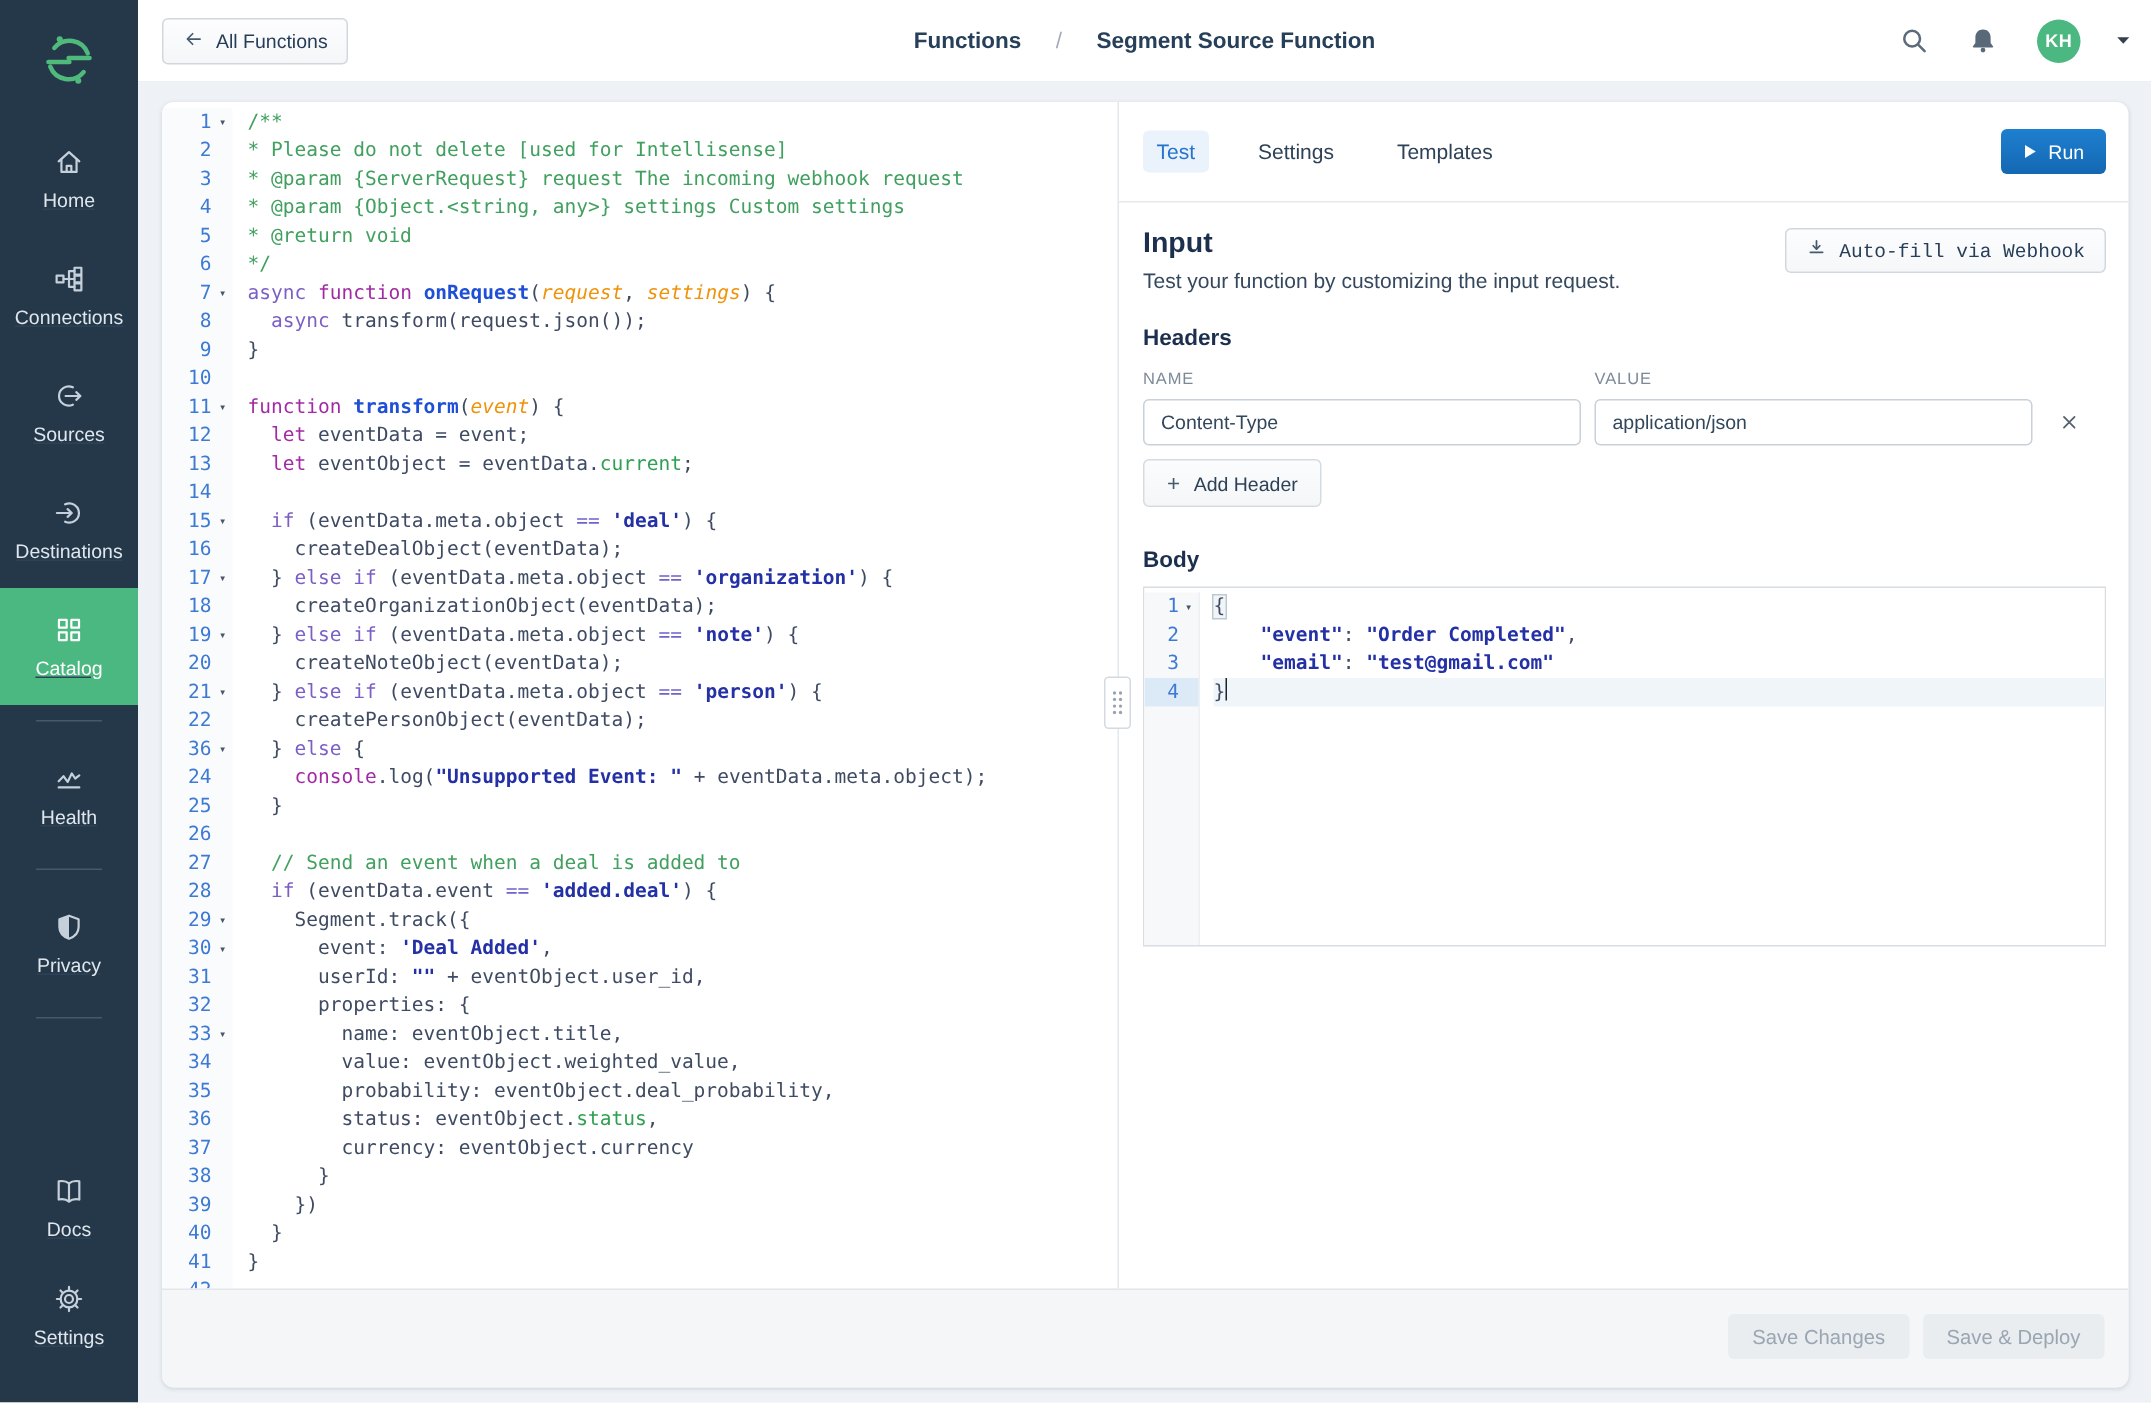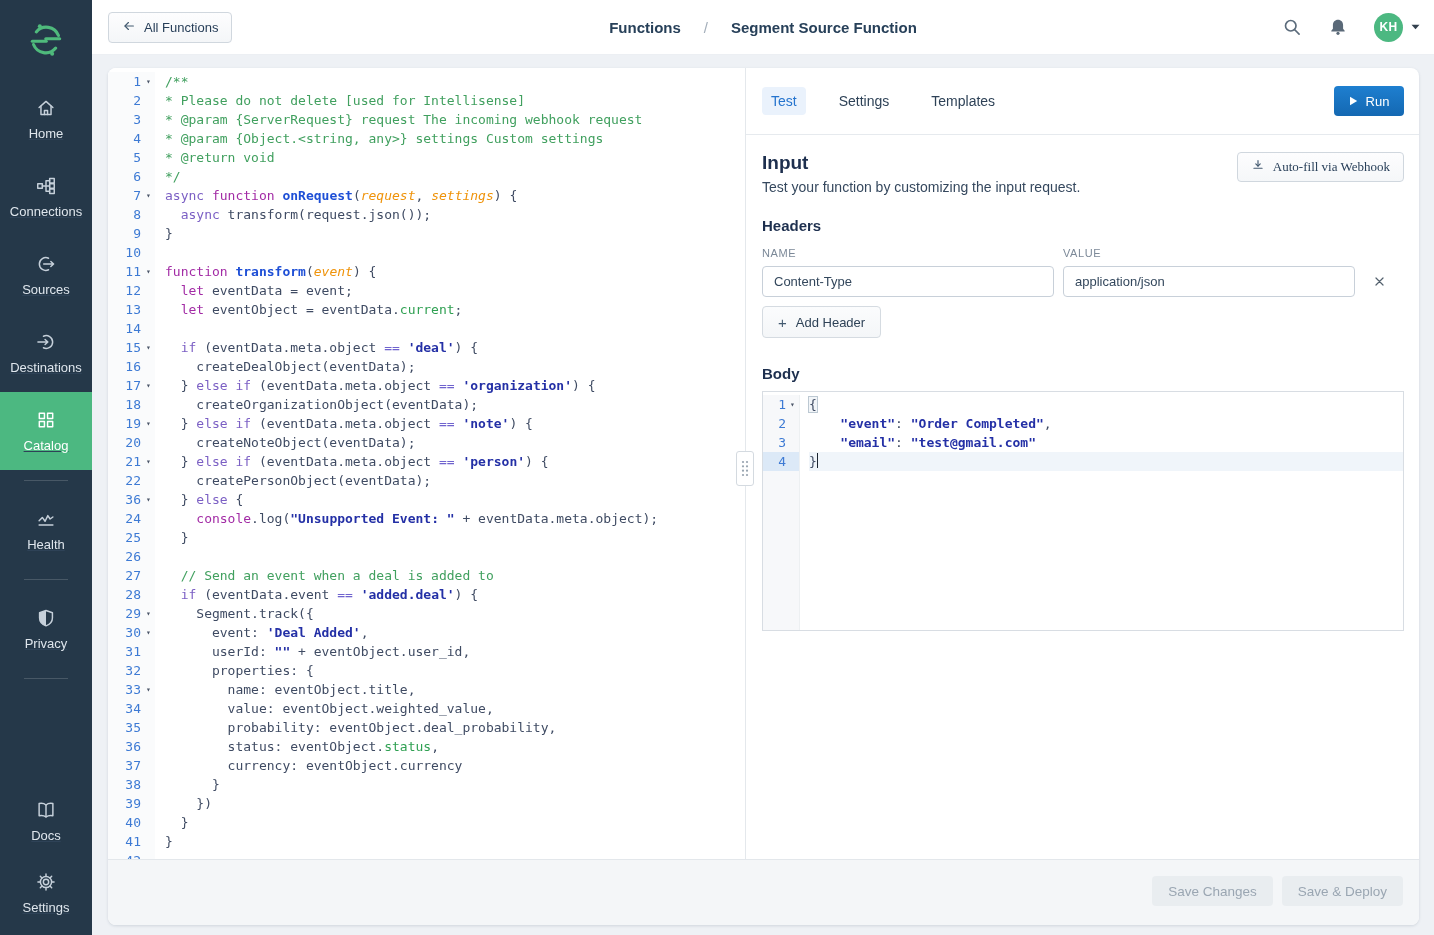--- a/index.html
+++ b/index.html
@@ -11,36 +11,36 @@
   
   .sidebar { width:92px; height:935px; background:#253849; display:flex; flex-direction:column; flex-shrink:0;text-decoration:underline; }
   .logo-wrap { height:80px; display:flex; align-items:center; justify-content:center; }
   .logo-wrap svg { width:38px; height:38px; }
   .side-item { height:78px; display:flex; flex-direction:column; align-items:center; justify-content:center; gap:7px; cursor:pointer; color:#DFE6ED; font-size:13px; }
   .side-item .side-icon { width:22px; height:22px; color:#C6D0DA; display:block; }
   .side-item .side-icon svg { width:22px; height:22px; display:block; }
   .side-item.active { background:#4CB881; color:#FFFFFF; }
   .side-item.active .side-icon { color:#FFFFFF; }
   .side-divider { width:44px; height:1px; background:rgba(255,255,255,0.16); margin:10px auto; }
-  .side-bottom { margin-top:auto; padding-bottom:6px; }
+  .side-bottom { margin-top:auto; padding-bottom:22px; }
   .side-bottom .side-item { height:72px; }
 
   
   .main { flex:1; display:flex; flex-direction:column; min-width:0; }
 
   
   .topbar { height:55px; background:#FFFFFF; display:flex; align-items:center; padding:0 14px 0 16px; position:relative; border-bottom:1px solid #ECEFF3; flex-shrink:0; }
   .back-btn { display:flex; align-items:center; gap:8px; height:31px; padding:0 13px; background:linear-gradient(#FDFDFE,#F4F6F8); border:1px solid #D0D7DE; border-radius:4px; font-size:13px; color:#273E58; font-family:inherit; cursor:pointer; }
   .back-btn svg { width:14px; height:14px; color:#435A70; }
   .breadcrumb { position:absolute; left:50%; transform:translateX(-50%); font-size:15px; font-weight:700; color:#274059; display:flex; align-items:center; gap:23px; }
   .breadcrumb .sep { color:#A3AEBA; font-weight:400; }
   .top-right { margin-left:auto; display:flex; align-items:center; gap:24px; }
   .icon-btn { width:22px; height:22px; color:#5B6B7B; background:none; border:none; cursor:pointer; padding:0; }
   .icon-btn svg { width:20px; height:20px; display:block; }
-  .avatar-group { display:flex; align-items:center; gap:8px; cursor:pointer; }
+  .avatar-group { display:flex; align-items:center; gap:24px; cursor:pointer; }
   .avatar { width:29px; height:29px; border-radius:50%; background:#4CB881; color:#fff; font-size:12px; font-weight:700; display:flex; align-items:center; justify-content:center; letter-spacing:.3px; }
   .caret { width:9px; height:6px; color:#33414E; }
   .caret svg { width:9px; height:6px; display:block; }
 
   
   .page { flex:1; position:relative; background:#EEF1F5; }
   .card { position:absolute; left:16px; top:13px; width:1311px; height:857px; background:#fff; border-radius:8px; box-shadow:0 1px 3px rgba(67,90,111,.18); display:flex; flex-direction:column; overflow:hidden; }
   .card-main { height:791px; display:flex; min-height:0; }
 
   
@@ -79,21 +79,21 @@
   .tabs-row { height:67px; display:flex; align-items:center; padding:0 15px 0 16px; border-bottom:1px solid #E6EAEE; flex-shrink:0; }
   .tab { font-size:14px; color:#2E4257; margin-right:24px; padding:6px 9px; border-radius:4px; cursor:pointer; }
   .tab.active { color:#2574CE; background:#EAF2FC; font-weight:400; }
   .run-btn { margin-left:auto; width:70px; height:30px; border:none; border-radius:4px; background:linear-gradient(#1E7FD0,#1468B2); color:#fff; font-size:13px; font-family:inherit; display:flex; align-items:center; justify-content:center; gap:8px; cursor:pointer; }
   .run-btn svg { width:9px; height:10px; }
 
   .panel-body { flex:1; padding:17px 15px 0 16px; min-height:0; }
   .input-head { display:flex; align-items:flex-start;justify-content:center; }
   .input-title { font-size:19px; font-weight:700; color:#1D2F4E; margin-bottom:5px; }
   .input-sub { font-size:14px; color:#35485E; }
-  .autofill-btn { margin-left:auto; height:30px; display:flex; align-items:center; gap:8px; padding:0 13px; background:linear-gradient(#FDFDFE,#F5F7F9); border:1px solid #D0D7DE; border-radius:4px; font-size:13px; color:#273E58; font-family:Liberation Serif, serif; cursor:pointer; }
+  .autofill-btn { margin-left:auto; height:30px; display:flex; align-items:center; gap:8px; padding:0 13px; background:linear-gradient(#FDFDFE,#F5F7F9); border:1px solid #D0D7DE; border-radius:4px; font-size:13px; color:#273E58; font-family:Liberation Mono, monospace; cursor:pointer; }
   .autofill-btn svg { width:14px; height:14px; color:#435A70; }
 
   .section-label { font-size:15px; font-weight:700; color:#1D2F4E; }
   .headers-label { margin-top:22px; }
   .col-labels { display:flex; margin-top:13px; }
   .col-label { width:292px; font-size:11px; color:#7C8998; letter-spacing:.6px; }
   .col-label.value { margin-left:9px; }
   .hdr-row { display:flex; align-items:center; margin-top:7px; }
   .txt-input { width:292px; height:31px; border:1px solid #C8D0D9; border-radius:4px; padding:0 11px; font-size:13px; color:#33475C; font-family:inherit; background:#fff; outline:none; }
   .txt-input.value { margin-left:9px; }

